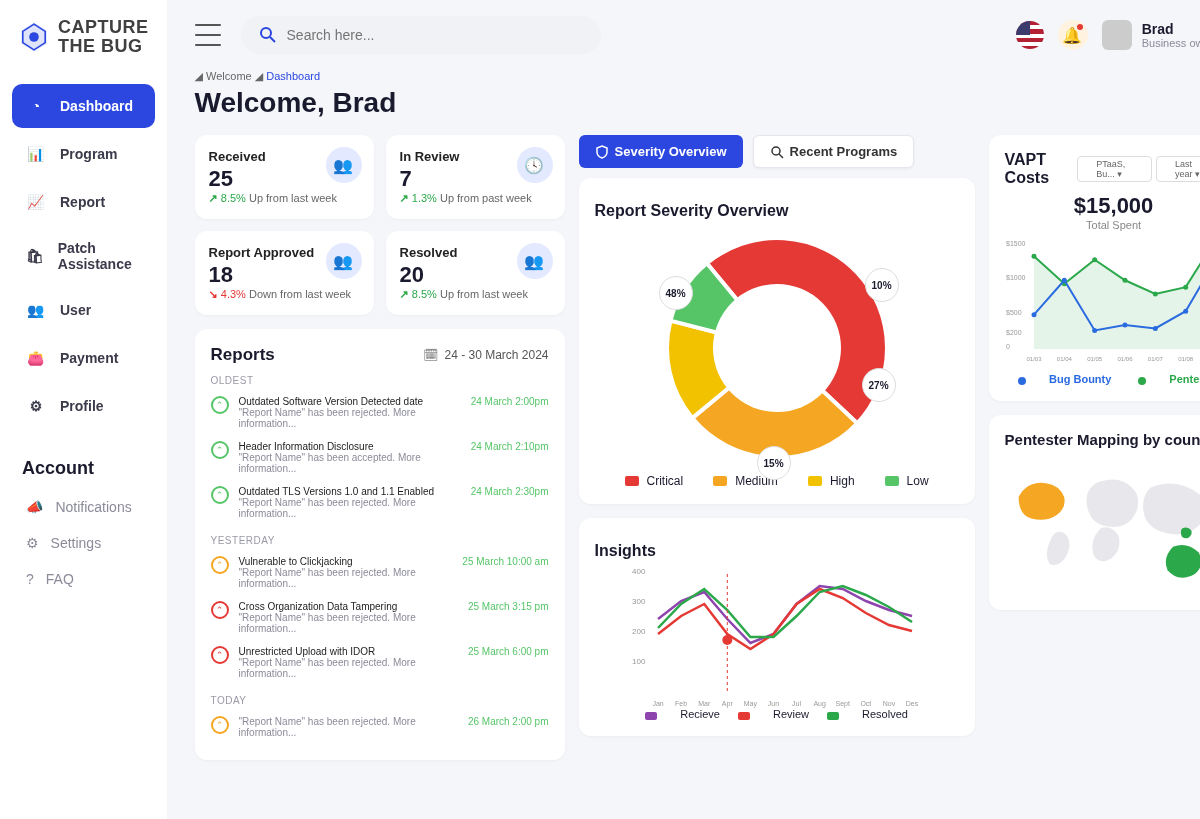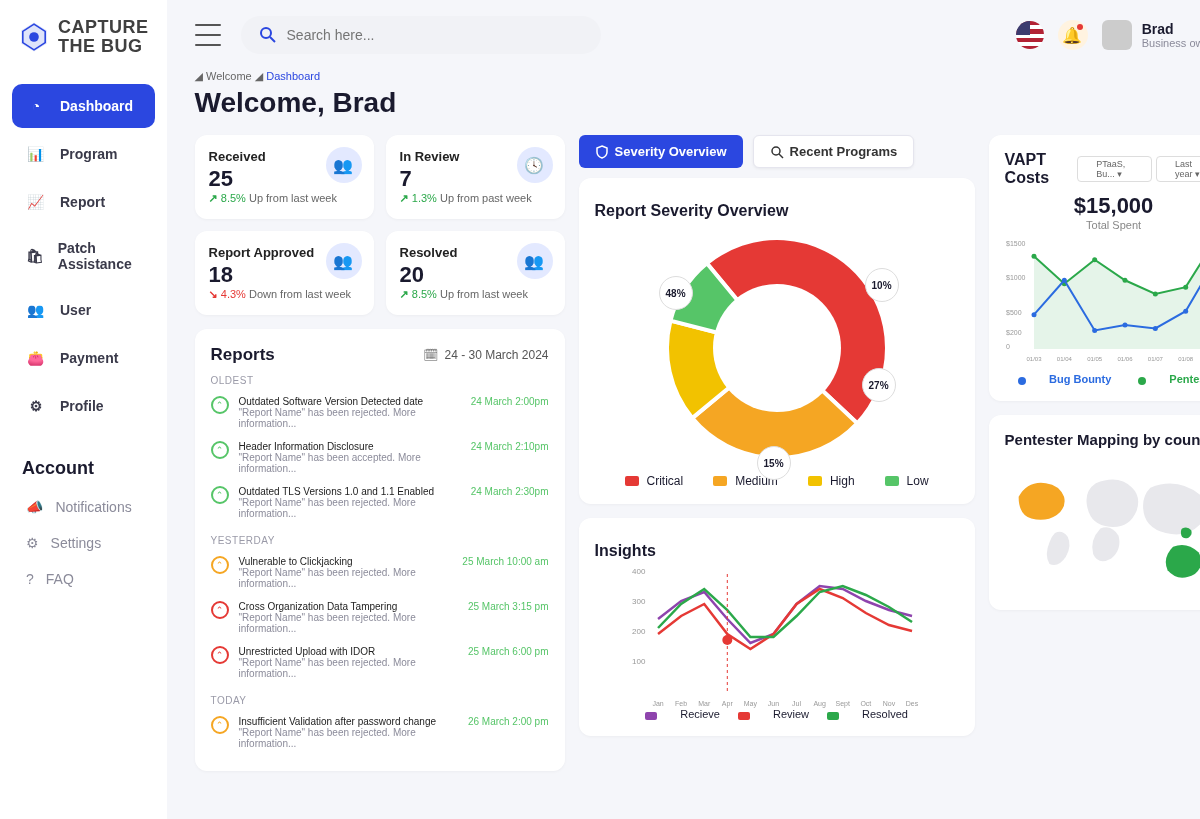--- a/index.html
+++ b/index.html
@@ -272,21 +272,20 @@
                   <div class="report-body">
                     <div class="report-title">Unrestricted Upload with IDOR</div>
                     <div class="report-sub">"Report Name" has been rejected. More information...</div>
                   </div>
                   <div class="report-time">25 March 6:00 pm</div>
                 </div>
                 <div class="group-label">TODAY</div>
                 <div class="report-row">
                   <div class="sev-dot sev-med">⌃</div>
                   <div class="report-body">
-                    <div class="report-title">Insufficient Validation after password change</div>
                     <div class="report-sub">"Report Name" has been rejected. More information...</div>
                   </div>
                   <div class="report-time">26 March 2:00 pm</div>
                 </div>
               </div>
           </div>
         </div>
 
         <div class="col">
           <div>

